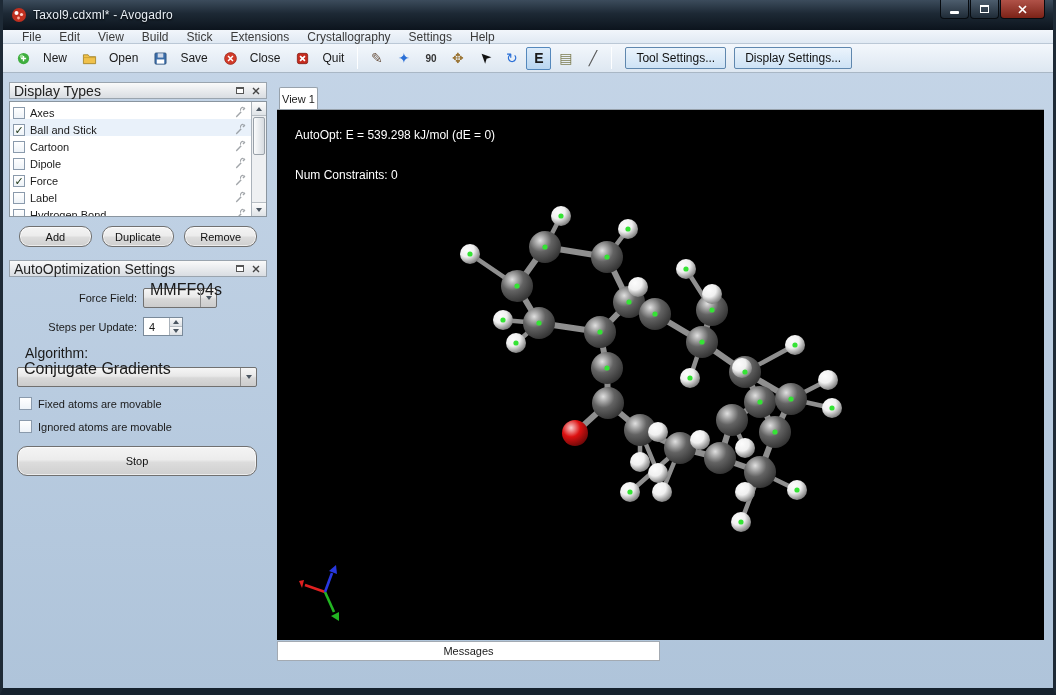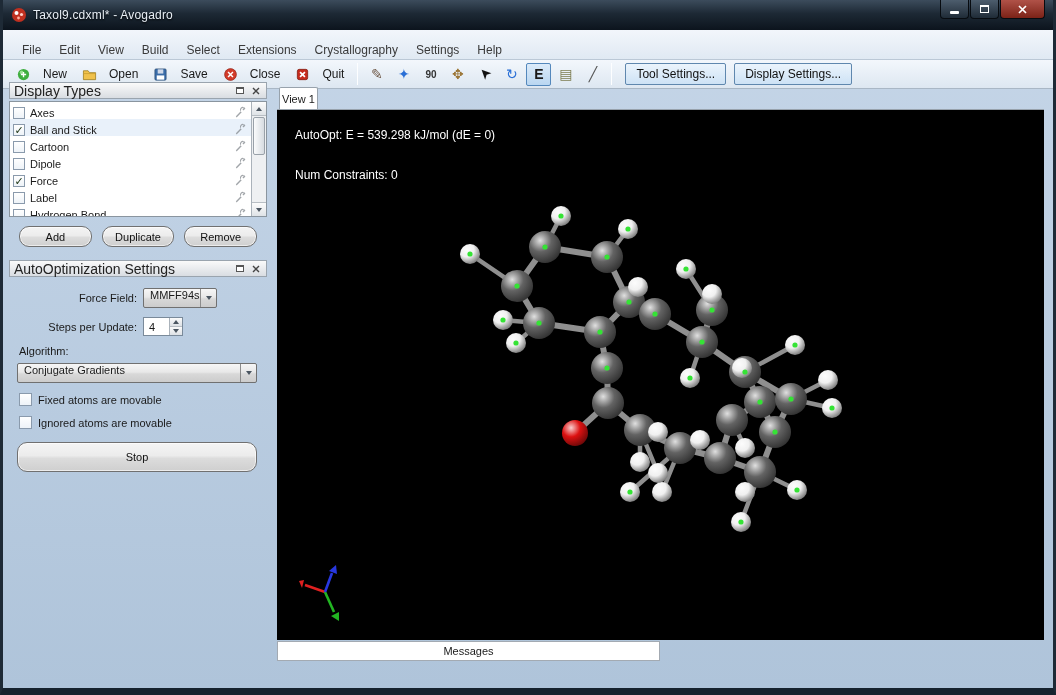--- a/index.html
+++ b/index.html
@@ -14,21 +14,21 @@
   .app-icon{width:16px;height:16px;margin-right:6px;flex:0 0 auto}
   .title-text{font-size:12px;letter-spacing:.2px;text-shadow:0 1px 2px #000}
   .win-controls{margin-left:auto;display:flex;align-items:flex-start;height:30px;padding-top:0}
   .wc{width:29px;height:19px;border:1px solid #070b10;border-top:none;border-radius:0 0 4px 4px;
     background:linear-gradient(#5a6a7a,#2a3824 0%,#45556580 0%),linear-gradient(#55657500,#202c38);
     background:linear-gradient(#4d5d6d,#1f2b37);display:flex;align-items:center;justify-content:center;margin-left:1px}
   .wc-close{width:45px;background:linear-gradient(#b05248,#7c2217)}
   .wc-min-glyph{width:9px;height:3px;background:#fff;border-radius:1px;margin-top:6px}
   .wc-max-glyph{width:9px;height:8px;border:1px solid #fff;border-top:2px solid #fff}
   
-  .menubar{height:30px;display:flex;align-items:flex-end;padding-left:10px;
+  .menubar{height:14px;display:flex;align-items:center;padding-left:10px;
     background:linear-gradient(#f2f6fb,#e0e9f3);border-bottom:1px solid #bbc8d6;color:#3a3a3a}
   .menu-item{padding:2px 9px;font-size:12px}
   
   .toolbar{height:29px;display:flex;align-items:center;padding-left:6px;
     background:linear-gradient(#f3f7fc,#dde7f1);border-bottom:1px solid #a9b7c5}
   .tb-act{display:flex;align-items:center;gap:12px;padding:2px 6px;margin-right:1px;border:1px solid transparent;border-radius:2px}
   .tb-act svg{width:15px;height:15px;display:block}
   .tb-sep{width:1px;height:22px;background:#aeb9c6;border-right:1px solid #fdfeff;margin:0 5px}
   .tool-btn{width:25px;height:23px;display:flex;align-items:center;justify-content:center;
     margin:0 1px;border:1px solid transparent;border-radius:2px;font-size:14px}
@@ -64,32 +64,32 @@
   .sb-thumb{position:absolute;top:15px;left:1px;right:1px;height:38px;border:1px solid #99a1a9;border-radius:2px;
     background:linear-gradient(90deg,#fafbfc,#d7dce1)}
   .panel-buttons{display:flex;gap:10px;padding:0 10px;margin-top:9px}
   .w7btn{flex:1;height:21px;font-size:11px;color:#111;border:1px solid #707070;border-radius:10px;
     background:linear-gradient(#f4f4f4,#ececec 45%,#dcdcdc 55%,#cfcfcf);box-shadow:inset 0 0 0 1px rgba(255,255,255,.6);
     display:flex;align-items:center;justify-content:center}
   
   .ao-body{padding:11px 10px 12px 8px}
   .form-row{display:flex;align-items:center;margin-bottom:9px}
   .form-label{width:120px;text-align:right;margin-right:6px;font-size:11px}
-  .combo{position:relative;height:20px;border:1px solid #707070;border-radius:2px;font-size:11px;
-    background:linear-gradient(#f6f6f6,#e8e8e8 45%,#d8d8d8 55%,#cccccc);display:flex;padding:0 20px 16px 6px}
+  .combo{position:relative;height:20px;border:1px solid #707070;border-radius:2px;font-size:16px;
+    background:linear-gradient(#f6f6f6,#e8e8e8 45%,#d8d8d8 55%,#cccccc);display:flex;align-items:center;padding:0 20px 16px 6px}
   .combo .arrow{position:absolute;right:0;top:0;bottom:0;width:16px;border-left:1px solid #8d8d8d;
     display:flex;align-items:center;justify-content:center}
   .combo-sm{width:74px}
   .combo-full{flex:1}
   .spin{position:relative;width:40px;height:19px;border:1px solid #7a8a9a;background:#fff;font-size:11px;
     display:flex;align-items:center;padding-left:5px}
   .spin-btns{position:absolute;right:0;top:0;bottom:0;width:13px;border-left:1px solid #aab2ba;display:flex;flex-direction:column}
   .spin-btns>div{flex:1;display:flex;align-items:center;justify-content:center;background:linear-gradient(#fafafa,#dde1e5)}
   .spin-btns>div:first-child{border-bottom:1px solid #b7bdc3}
-  .algo-label-row{margin:2px 0 6px 2px;font-size:11px}
+  .algo-label-row{margin:2px 0 6px 8px;font-size:14px}
   .ck-row{display:flex;align-items:center;gap:6px;margin:10px 0 0 2px;font-size:11px}
   .stop-row{margin-top:13px}
   .stop-btn{width:100%;height:30px}
   
   .main{position:absolute;left:274px;top:6px;width:768px}
   .tabbar{height:22px;position:relative}
   .view-tab{position:absolute;left:2px;bottom:0;height:22px;padding:0 2px;background:#fff;
     border:1px solid #98a2ac;border-bottom:none;border-radius:2px 2px 0 0;font-size:11px;display:flex;align-items:center}
   .canvas{position:relative;width:767px;height:531px;background:#000;border-top:1px solid #98a2ac}
   .gl-status{position:absolute;left:18px;color:#fff;font-size:12px}
@@ -126,21 +126,21 @@
           </svg>
       </div>
     </div>
   </div>
 
   <div class="menubar">
       <div class="menu-item">File</div>
       <div class="menu-item">Edit</div>
       <div class="menu-item">View</div>
       <div class="menu-item">Build</div>
-      <div class="menu-item">Select</div>
+      <div class="menu-item">Stick</div>
       <div class="menu-item">Extensions</div>
       <div class="menu-item">Crystallography</div>
       <div class="menu-item">Settings</div>
       <div class="menu-item">Help</div>
     </div>
 
   <div class="toolbar">
     <div style="display:flex">
         <div class="tb-act">
           <svg viewBox="0 0 16 16">

